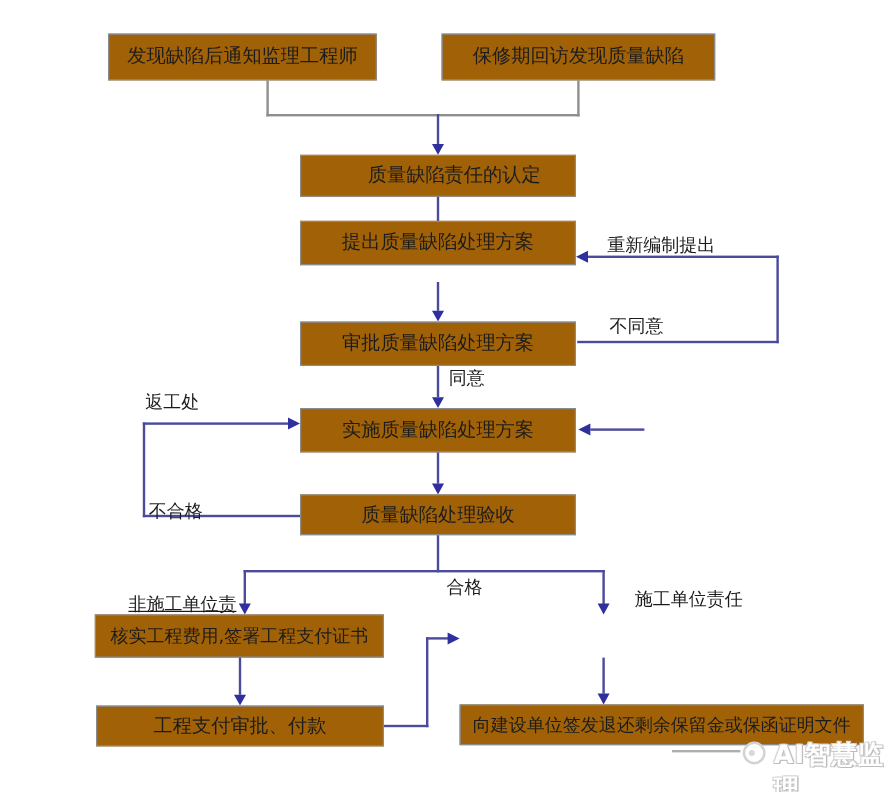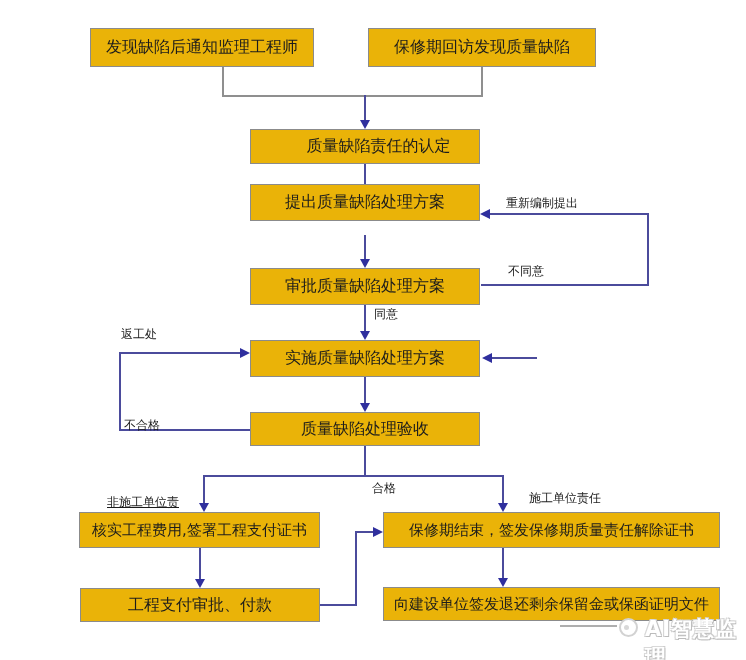--- a/index.html
+++ b/index.html
@@ -1,26 +1,26 @@
 <!DOCTYPE html>
 <html><head>
 <meta charset="utf-8">
 <style>
   html,body{margin:0;padding:0;background:#ffffff;}
   #canvas{
     position:relative;width:746px;height:660px;background:#ffffff;overflow:hidden;
     font-family:"DejaVu Sans","Liberation Sans",sans-serif;color:#1c1c1c;
   }
   .box{
-    position:absolute;border:1px solid #8b8b8b;background:#eab308;
+    position:absolute;border:1px solid #8b8b8b;background:#a16207;
     display:flex;align-items:center;justify-content:center;
     font-size:16px;white-space:nowrap;box-sizing:border-box;
   }
   .box.small{font-size:15px;}
-  .lbl{position:absolute;font-size:12px;white-space:nowrap;line-height:1;}
+  .lbl{position:absolute;font-size:15px;white-space:nowrap;line-height:1;}
   .ln{position:absolute;background:#8f8f8f;}
   .lnb{position:absolute;background:#4b4b9c;}
   .ar{position:absolute;width:0;height:0;border-style:solid;}
   .ar.down{border-width:9px 5px 0 5px;border-color:#2f2f9e transparent transparent transparent;}
   .ar.left{border-width:5px 10px 5px 0;border-color:transparent #2f2f9e transparent transparent;}
   .ar.right{border-width:5px 0 5px 10px;border-color:transparent transparent transparent #2f2f9e;}
   .watermark-text{
     position:absolute;font-size:21px;font-weight:bold;color:#ffffff;letter-spacing:1px;
     text-shadow:1px 1px 0 #bcbcbc,-1px -1px 0 #d8d8d8,1px -1px 0 #cccccc,-1px 1px 0 #cccccc;
   }
@@ -95,21 +95,20 @@
   <div class="lnb" style="left:502px;top:475px;width:2px;height:29px;"></div>
   <div class="ar down" style="left:498px;top:503px;"></div>
   <div class="lbl" style="left:107px;top:496px;text-decoration:underline;">非施工单位责</div>
   <div class="lbl" style="left:529px;top:492px;">施工单位责任</div>
 
   <div class="box small" style="left:79px;top:512px;width:241px;height:36px;">核实工程费用,签署工程支付证书</div>
   <div class="lnb" style="left:199px;top:548px;width:2px;height:31px;"></div>
   <div class="ar down" style="left:195px;top:579px;"></div>
   <div class="box" style="left:80px;top:588px;width:240px;height:34px;">工程支付审批、付款</div>
 
-  <div class="box small" style="left:383px;top:512px;width:337px;height:36px;">保修期结束，签发保修期质量责任解除证书</div>
 
   <div class="lnb" style="left:320px;top:604px;width:37px;height:2px;"></div>
   <div class="lnb" style="left:355px;top:531px;width:2px;height:75px;"></div>
   <div class="lnb" style="left:355px;top:531px;width:19px;height:2px;"></div>
   <div class="ar right" style="left:373px;top:527px;"></div>
 
   <div class="lnb" style="left:502px;top:548px;width:2px;height:30px;"></div>
   <div class="ar down" style="left:498px;top:578px;"></div>
   <div class="box small" style="left:383px;top:587px;width:337px;height:34px;">向建设单位签发退还剩余保留金或保函证明文件</div>
 

